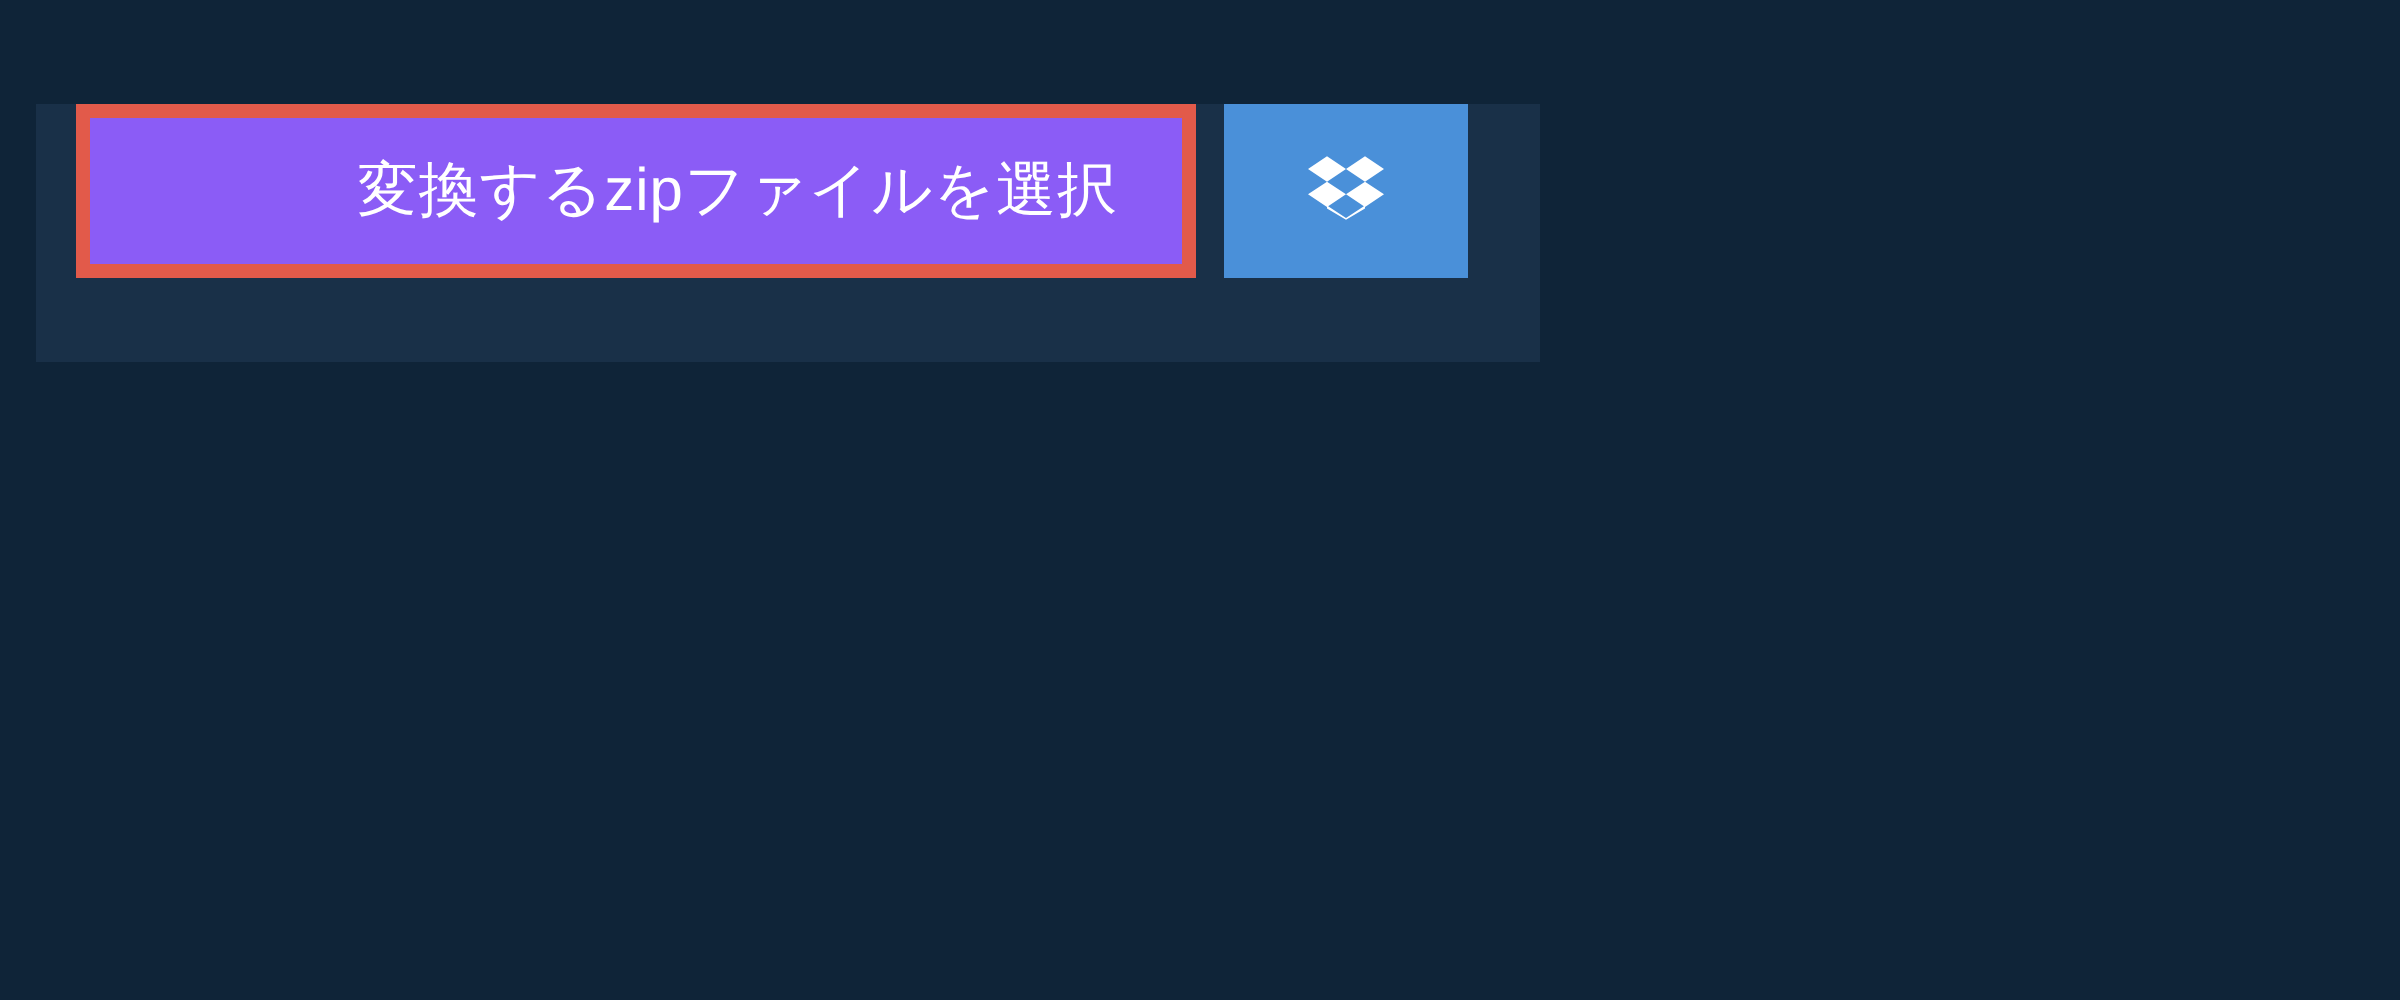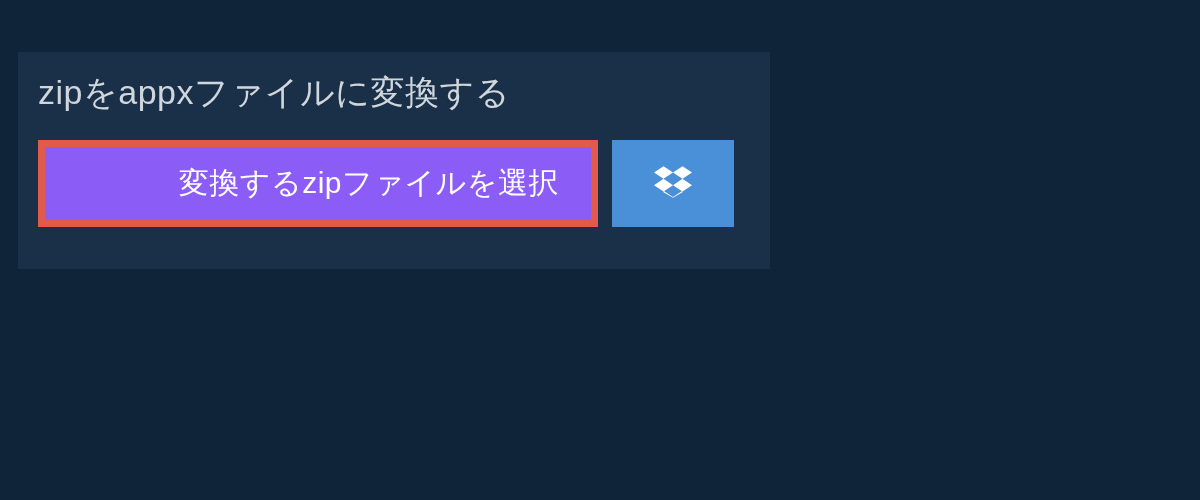--- a/index.html
+++ b/index.html
@@ -62,21 +62,20 @@
     .dropbox-button svg {
       width: 38px;
       height: 38px;
       fill: #ffffff;
     }
   </style>
 </head>
 <body>
 
 <div class="panel">
-  <h1 class="heading">zipをappxファイルに変換する</h1>
   <div class="button-row">
     <button class="select-button">
       <span>変換するzipファイルを選択</span>
     </button>
     <button class="dropbox-button">
       <span>
         <svg viewBox="0 0 24 24">
           <path d="M6 2L0 6l6 4-6 4 6 4 6-4 6 4 6-4-6-4 6-4-6-4-6 4-6-4zm6 4l6 4-6 4-6-4 6-4zm-6 12.5l6 3.5 6-3.5v-1l-6 4-6-4v1z"></path>
         </svg>
       </span>

